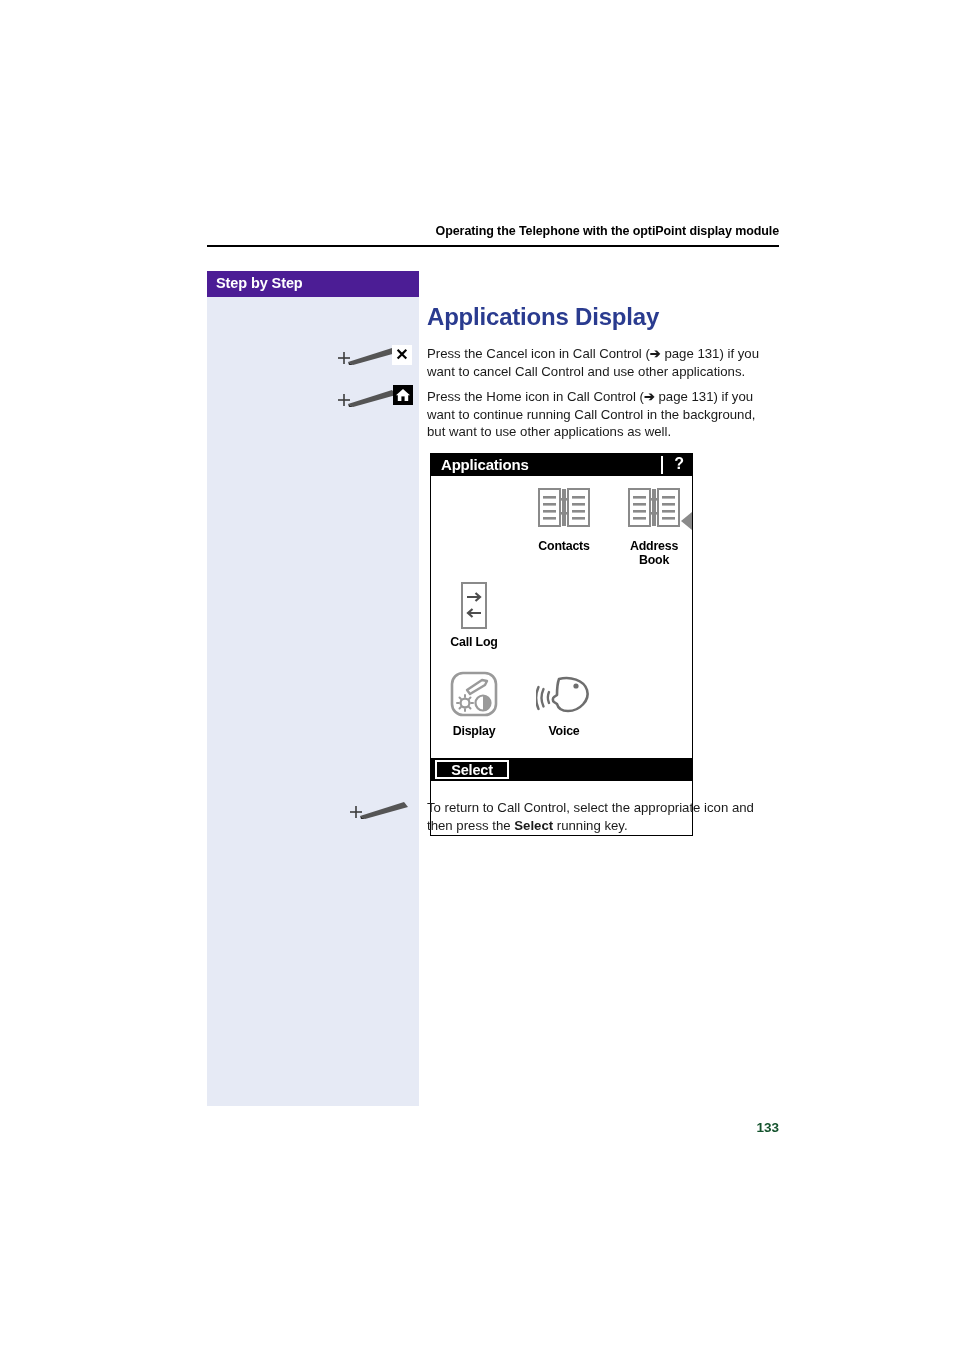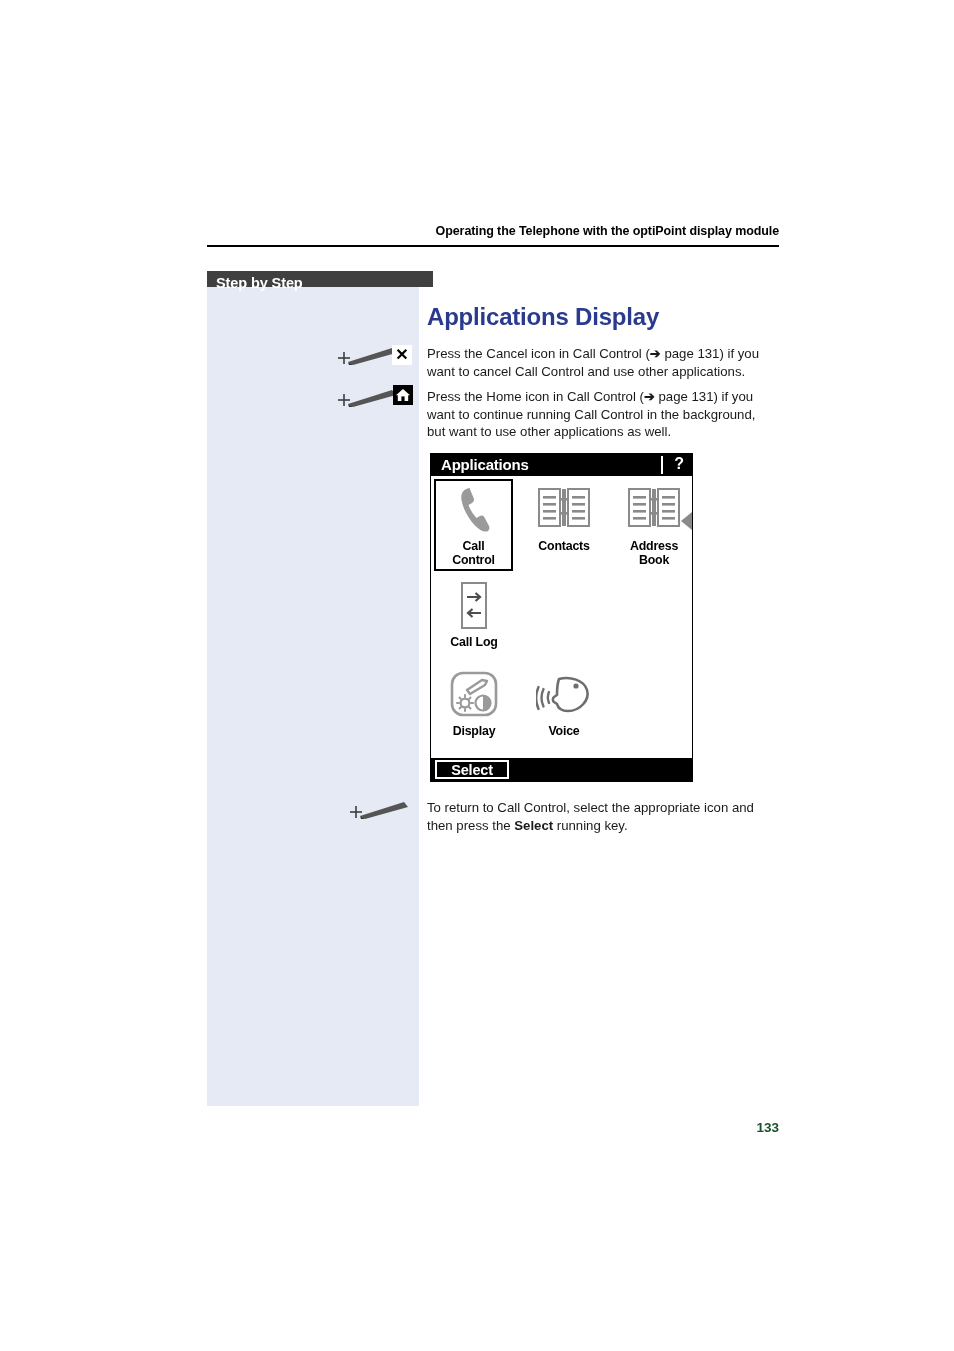--- a/index.html
+++ b/index.html
@@ -44,23 +44,22 @@
     top: 271px;
     width: 212px;
     height: 835px;
     background: #e6eaf5;
   }
   .sidebar-header {
     position: absolute;
     left: 207px;
     top: 271px;
     width: 212px;
-    height: 16px;
-    background: #404040;
-    padding-left: 14px;
+    height: 26px;
+    background: #4c1d95;
   }
   .sidebar-header span {
     position: absolute;
     left: 9px;
     top: 4px;
     font-size: 14.5px;
     font-weight: bold;
     color: #ffffff;
     letter-spacing: -0.1px;
   }
@@ -127,21 +126,21 @@
     background: #000000;
   }
   .keyicon-home svg { display: block; }
 
   
   .phone {
     position: absolute;
     left: 430px;
     top: 453px;
     width: 263px;
-    height: 329px;
+    height: 383px;
     border: 1px solid #000000;
     box-sizing: border-box;
     background: #ffffff;
   }
   .phone-titlebar {
     position: relative;
     height: 22px;
     background: #000000;
     color: #ffffff;
   }
@@ -303,29 +302,20 @@
 <div class="phone">
 
   <div class="phone-titlebar">
     <span class="title-text">Applications</span>
     <span class="help-sep"></span>
     <span class="help-mark">?</span>
   </div>
 
   <div class="phone-screen">
 
-    <div class="app-cell cell-callcontrol">
-      <div class="ic">
-        <svg width="38" height="50" viewBox="0 0 38 50">
-          <path d="M14.5 3 C8 4 5.5 9 6.5 15 C8 24 13 33 20 40.5 C24 44.5 28 47 31.5 46.5 C34 46 35 43.5 34 41 L29.5 32.5 C28.5 30.5 26.5 30 24.5 31.2 L21.5 33 C18 29 15 24.5 13.5 20 L17 18 C19 16.8 19.5 14.8 18.5 12.8 L14.5 3 Z" fill="#9a9a9a"></path>
-        </svg>
-      </div>
-      <div class="lbl">Call</div>
-      <div class="lbl">Control</div>
-    </div>
 
     <div class="app-cell cell-contacts">
       <div class="ic">
         <svg width="54" height="48" viewBox="0 0 54 48">
           <rect x="2" y="3" width="21" height="37" fill="#ffffff" stroke="#8a8a8a" stroke-width="2"></rect>
           <rect x="31" y="3" width="21" height="37" fill="#ffffff" stroke="#8a8a8a" stroke-width="2"></rect>
           <rect x="25" y="3" width="4" height="37" fill="#8a8a8a"></rect>
           <rect x="23" y="12" width="8" height="2.6" fill="#8a8a8a"></rect>
           <rect x="23" y="26" width="8" height="2.6" fill="#8a8a8a"></rect>
           <rect x="6" y="10" width="13" height="2.6" fill="#8a8a8a"></rect>

